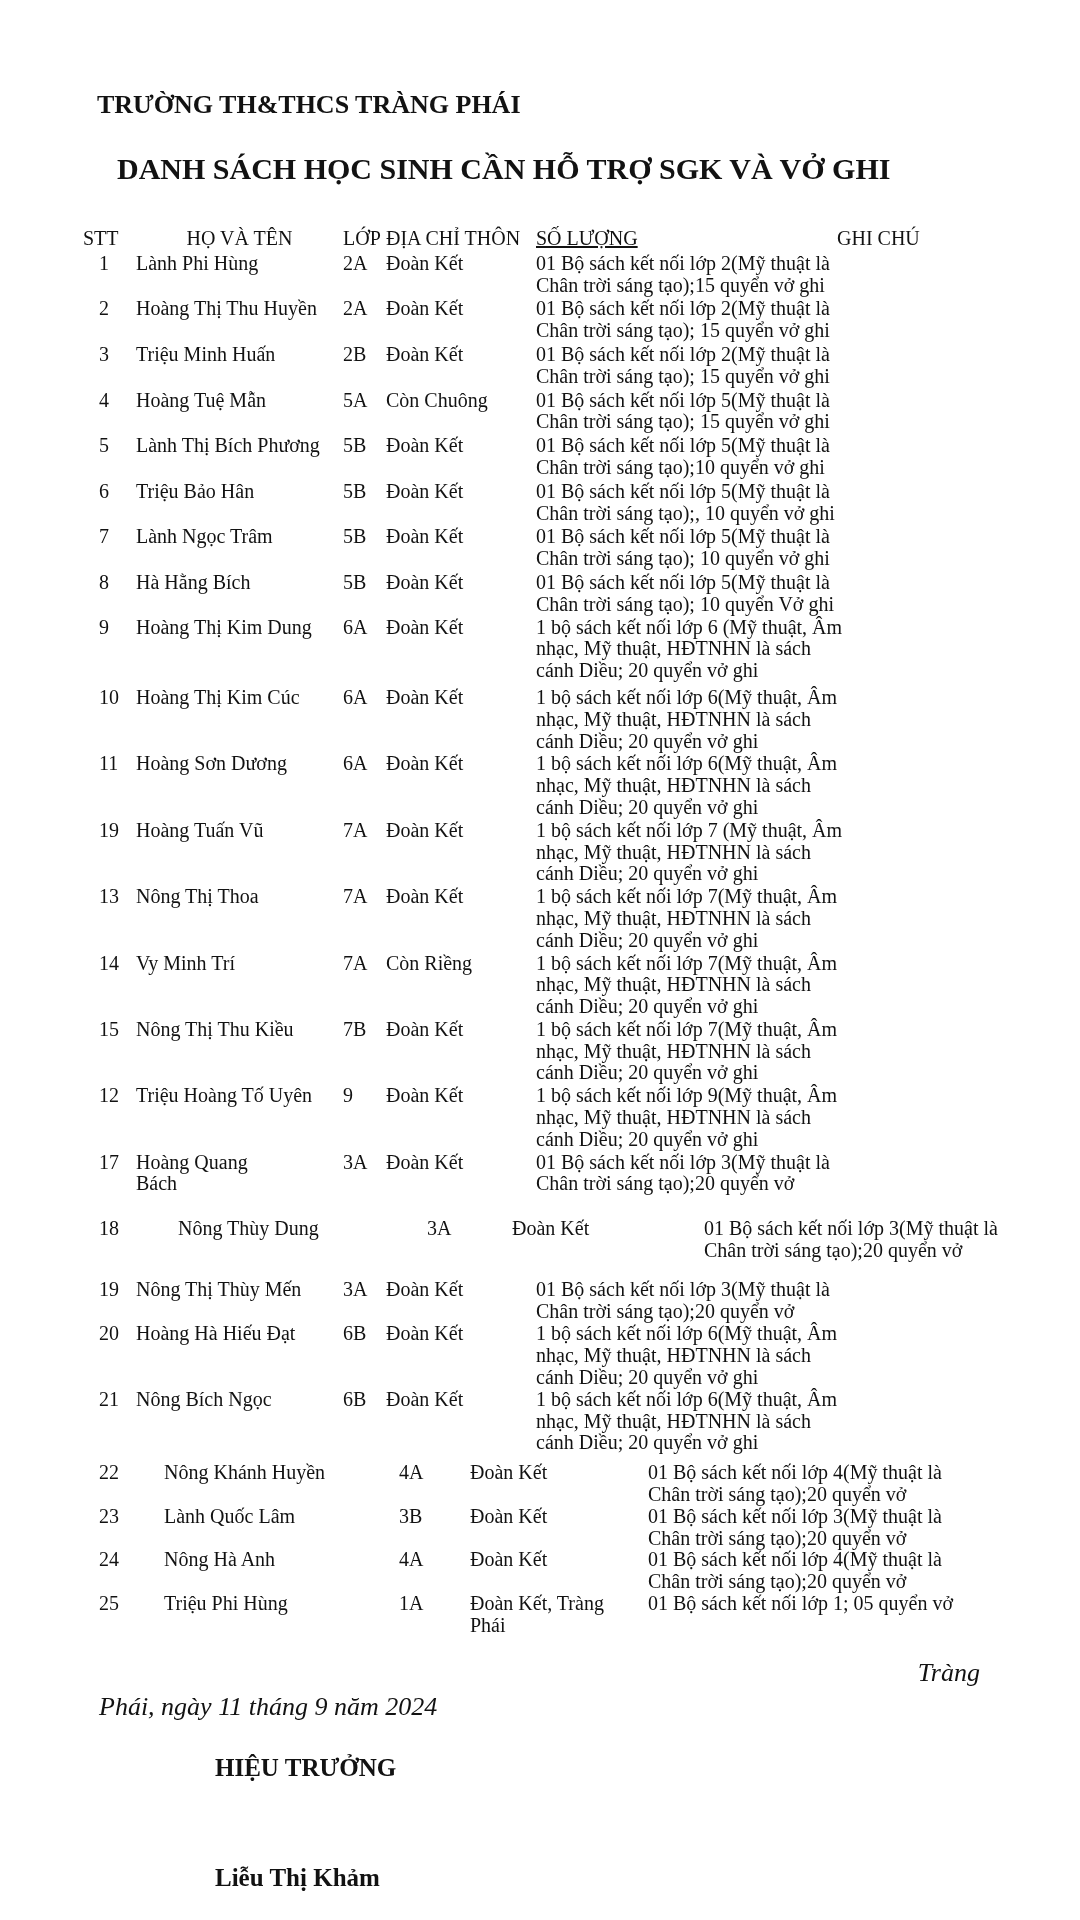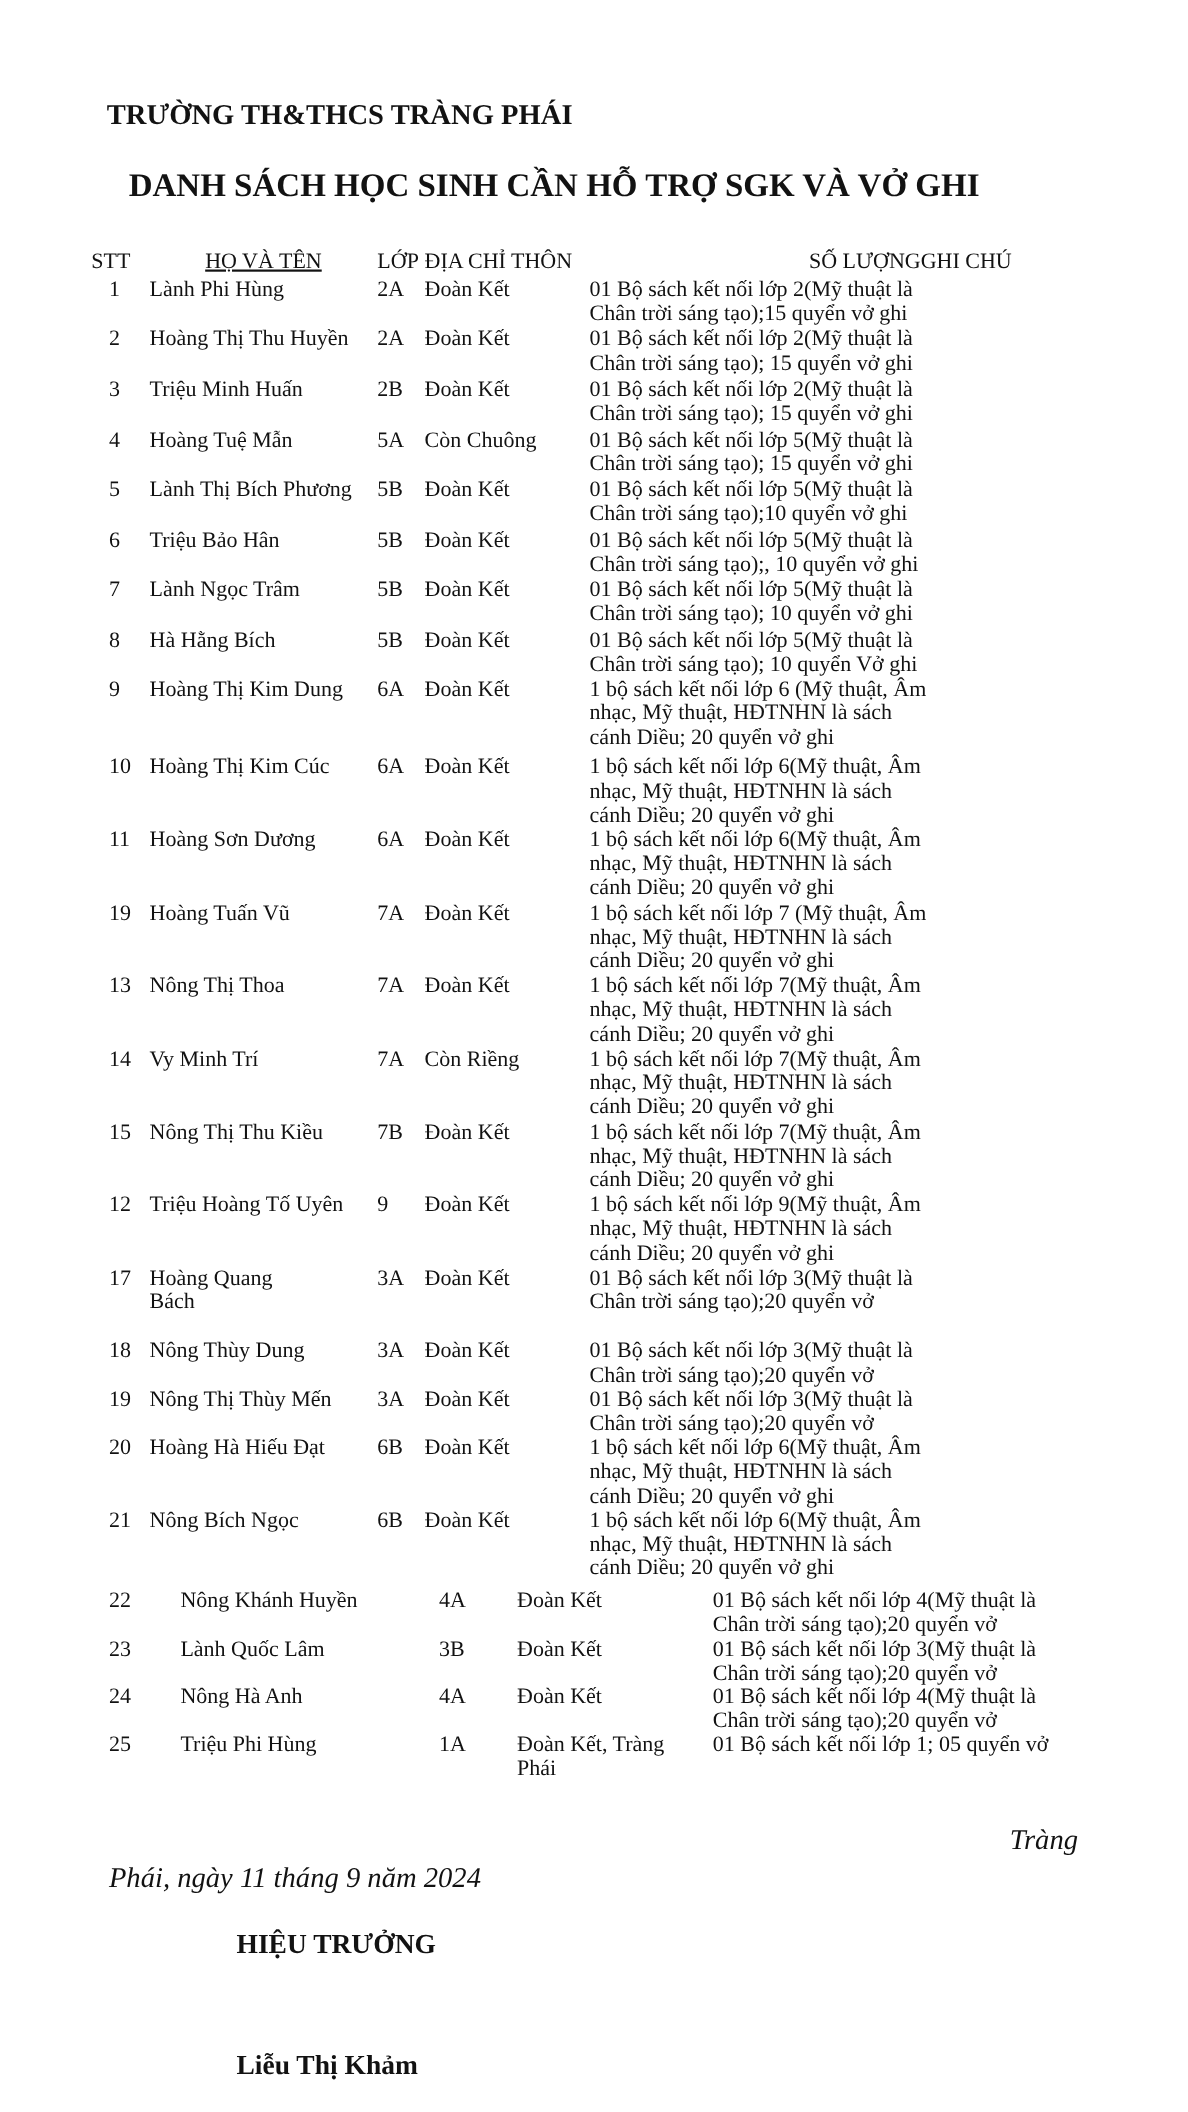--- a/index.html
+++ b/index.html
@@ -24,31 +24,31 @@
     font-size:20px;line-height:21.8px;
   }
   .trow{
     display:grid;
     grid-template-columns:53px 207px 43px 150px 301px 143px;
     padding-left:83px;
     align-items:start;
   }
   .thead{margin-bottom:3px;}
   .thead .c-stt{text-align:left;}
-  .thead .c-name{text-align:center;text-decoration:underline;}
-  .thead .c-qty{text-align:right;}
+  .thead .c-name{text-align:center;}
+  .thead .c-qty{text-align:left;text-decoration:underline;}
   .cell div{white-space:nowrap;}
   .rows .c-stt{padding-left:16px;}
   
   .rows .trow{margin-bottom:2px;}
   .rows .trow:nth-child(8){margin-bottom:1px;}
   .rows .trow:nth-child(9){margin-bottom:5px;}
   .rows .trow:nth-child(n+10){margin-bottom:1px;}
   .rows .trow:nth-child(17){margin-bottom:23px;}
-  .rows .trow:nth-child(18){margin-bottom:0;}
+  .rows .trow:nth-child(18){margin-bottom:17px;gap:42px;}
   .rows .trow:nth-child(19){margin-bottom:1px;}
   .rows .trow:nth-child(20){margin-bottom:0;}
   .rows .trow:nth-child(21){margin-bottom:8px;}
   .rows .trow:nth-child(n+22){margin-bottom:0;gap:28px;}
   .date-wrap-first{
     position:absolute;right:100px;top:1658px;
     font-size:26px;font-style:italic;white-space:nowrap;
   }
   .date-line{
     position:absolute;left:99px;top:1692px;

